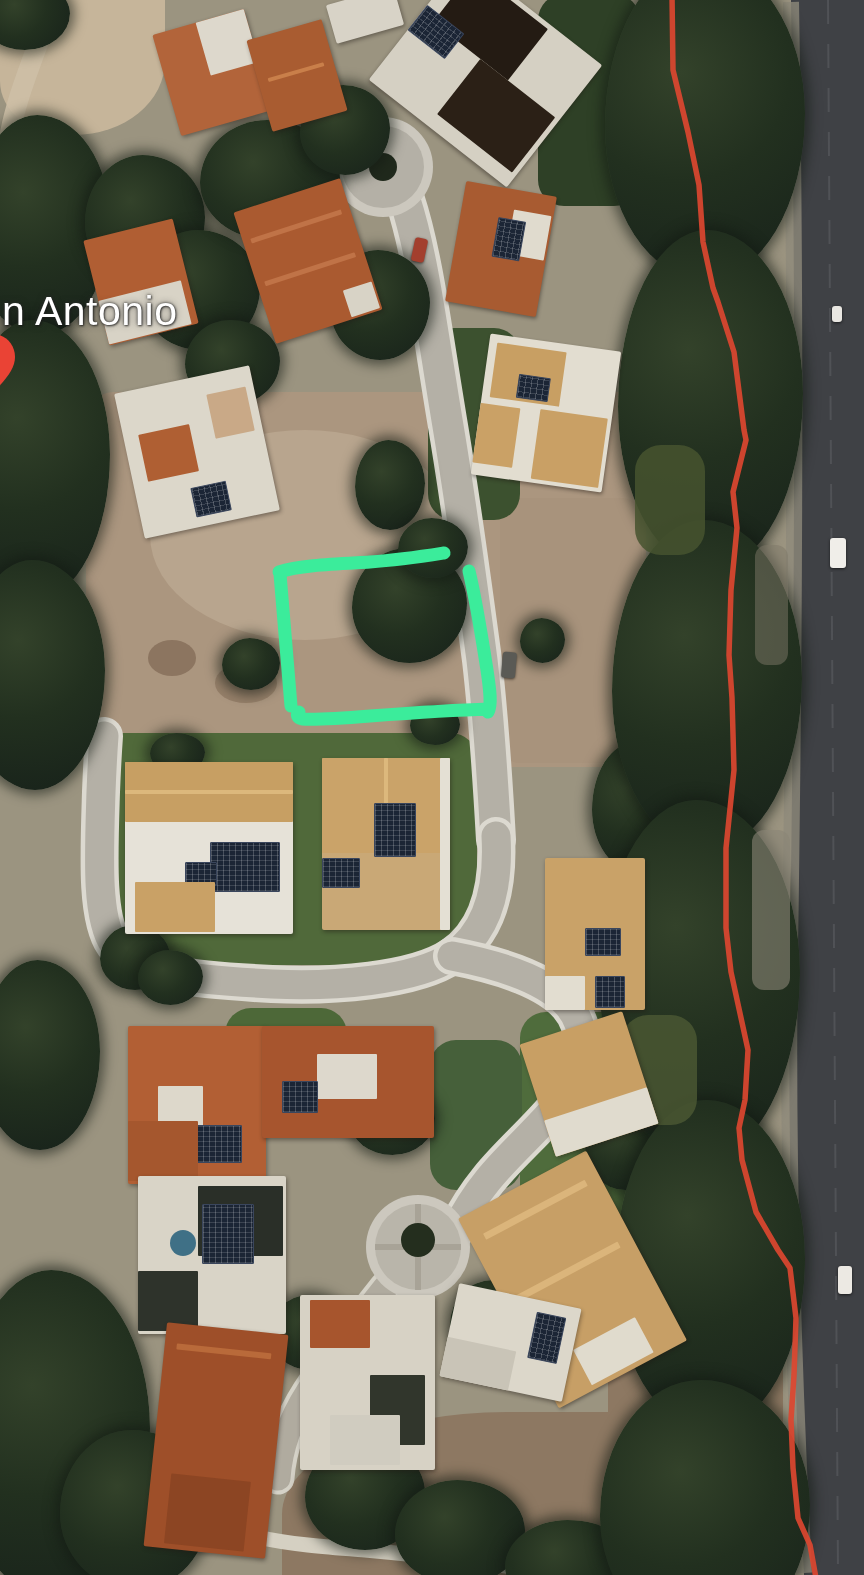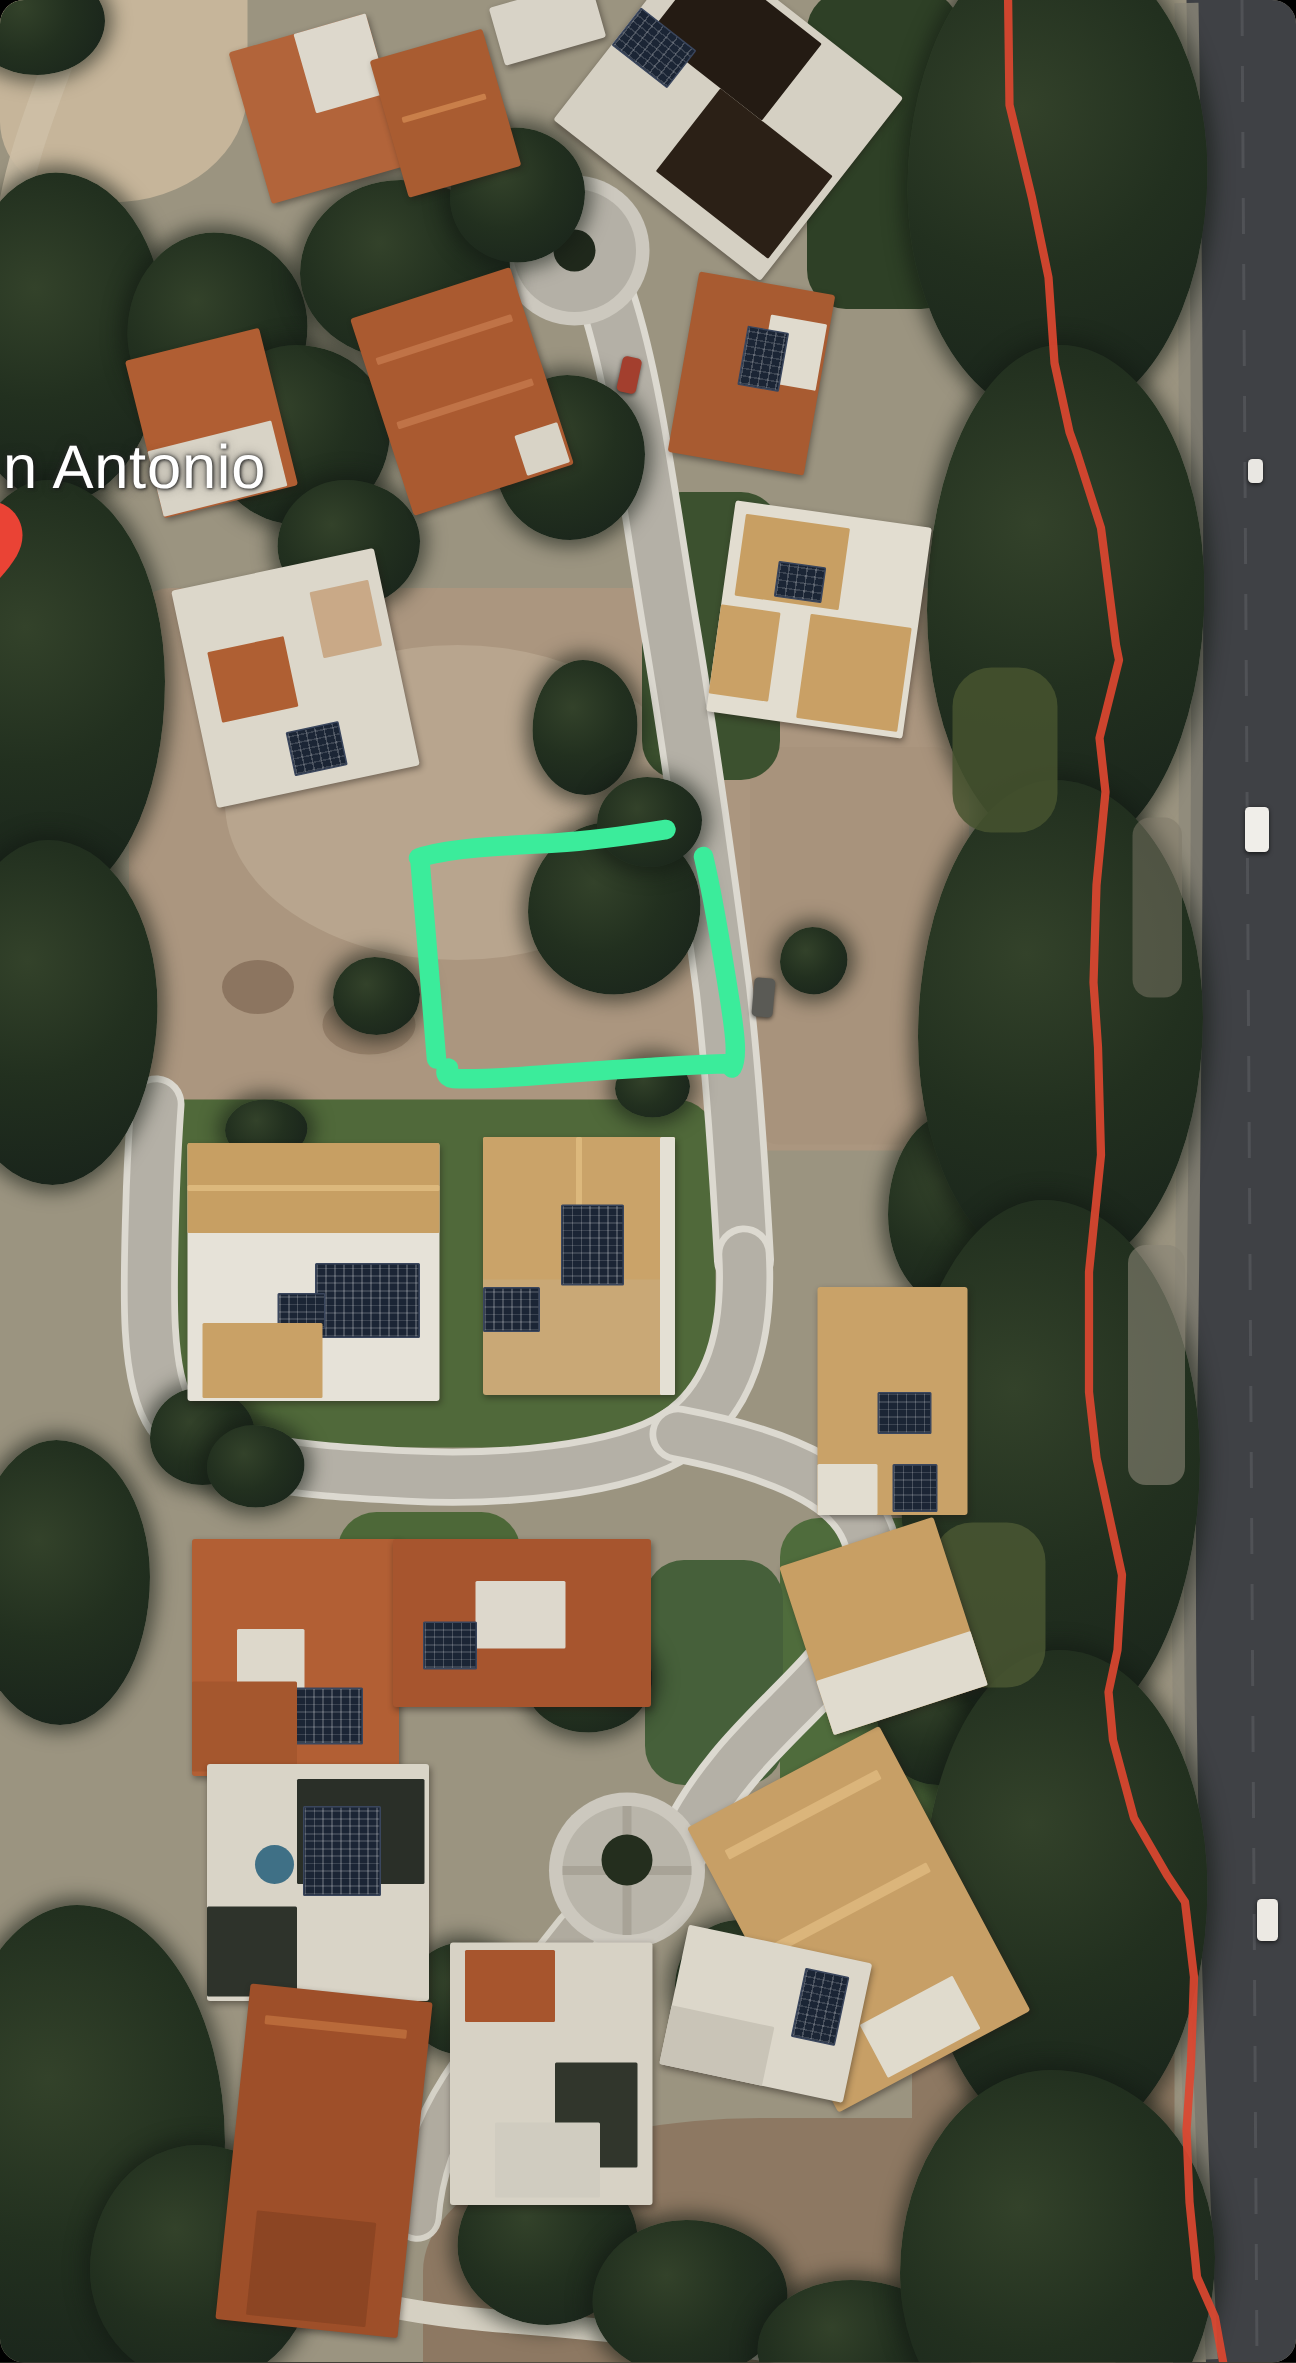--- a/index.html
+++ b/index.html
@@ -1,18 +1,18 @@
 <!DOCTYPE html>
 <html><head>
 <meta charset="utf-8">
 <style>
   html,body{margin:0;padding:0;background:#000;}
   #map{
     position:relative;width:864px;height:1575px;overflow:hidden;
-    background:#9b9480;font-family:"Liberation Sans",sans-serif;border-radius:16px;
+    background:#9b9480;font-family:"Liberation Sans",sans-serif;
   }
   #map *{position:absolute;}
   .t{border-radius:48% 52% 50% 50%/52% 48% 52% 48%;
      background:radial-gradient(circle at 38% 35%, #33422a 0%, #22301f 45%, #17211a 100%);
      box-shadow:0 0 12px 5px rgba(18,26,18,.55);}
   .h{box-shadow:1px 2px 4px rgba(30,25,20,.45);border-radius:2px;}
   .s{border-radius:1px;}
   .solar{background:
      repeating-linear-gradient(90deg, rgba(255,255,255,.20) 0 1px, transparent 1px 6px),
      repeating-linear-gradient(0deg, rgba(255,255,255,.14) 0 1px, transparent 1px 5px),

